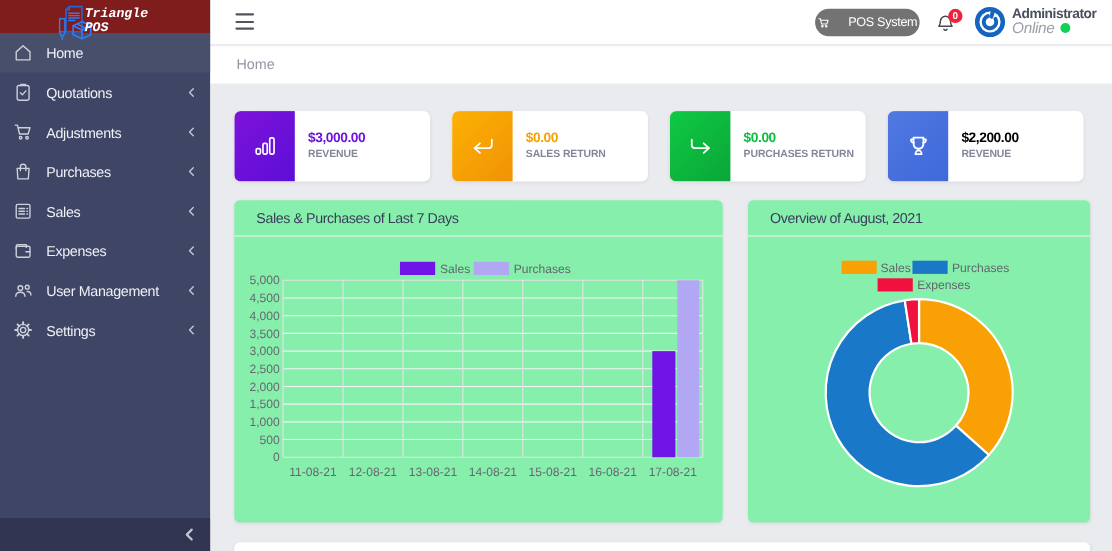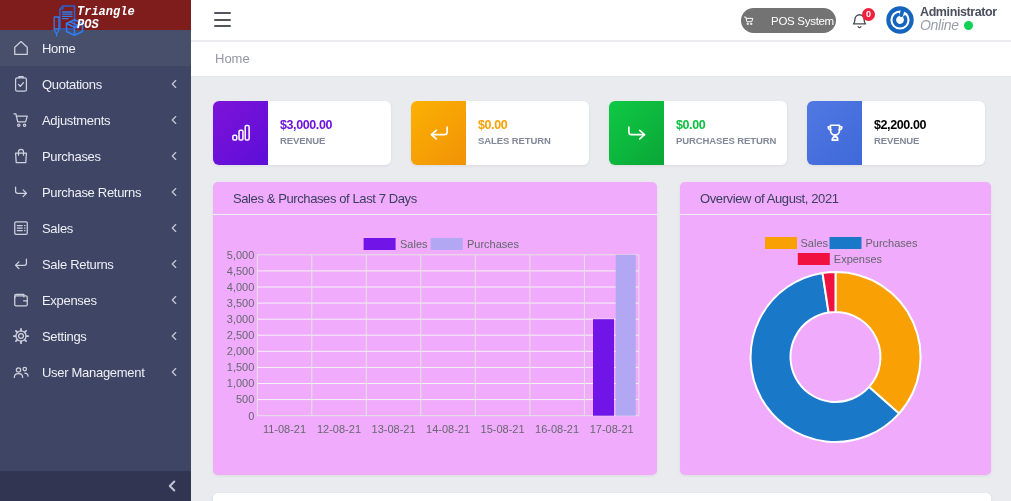--- a/index.html
+++ b/index.html
@@ -33,21 +33,21 @@
 .sicon { width:55px; height:64px; flex:none; display:flex; align-items:center; justify-content:center; }
 .sicon svg { width:26px; height:26px; }
 .sbody { padding:17px 0 0 12px; }
 .samount { font-size:12.5px; font-weight:bold; line-height:14px; letter-spacing:-.4px; }
 .slabel { font-size:9.5px; font-weight:bold; color:#828899; letter-spacing:-.1px; margin-top:3px; white-space:nowrap; }
 .g-purple { background:linear-gradient(135deg,#7e13d8 0%,#5c0ed8 100%); }
 .g-orange { background:linear-gradient(135deg,#fcb103 0%,#f19206 100%); }
 .g-green { background:linear-gradient(135deg,#0fc944 0%,#0aa637 100%); }
 .g-blue { background:linear-gradient(135deg,#5079e3 0%,#3f68d9 100%); }
 .chartrow { position:absolute; left:22px; top:105px; display:flex; gap:23px; }
-.ccard { background:#f0abfc; border-radius:5px; box-shadow:0 1px 3px rgba(40,40,60,.08); }
+.ccard { background:#86efac; border-radius:5px; box-shadow:0 1px 3px rgba(40,40,60,.08); }
 .chead { height:33px; border-bottom:1px solid #eef0f3; display:flex; align-items:center; padding-left:20px; color:#3a3f5c; font-size:13px; letter-spacing:-.4px; }
 .bottomstub { position:absolute; left:22px; top:416px; width:778px; height:30px; background:#fff; border-radius:5px 5px 0 0; box-shadow:0 1px 3px rgba(40,40,60,.08); }
 </style>
 </head>
 <body>
 <div class="content">
   <div class="bottomstub"></div>
   <div class="statrow">
     <div class="scard">
         <div class="sicon g-purple">
@@ -249,81 +249,61 @@
           <path d="M5.5 8.5 h13 l-.8 11.5 h-11.4 Z"></path>
           <path d="M9 11 V7 a3 3 0 0 1 6 0 v4"></path>
         </svg>
         <span>Purchases</span>
         <svg class="chev" width="6" height="9" viewBox="0 0 7 11" fill="none" stroke="#c3c6d2" stroke-width="1.5" stroke-linecap="round" stroke-linejoin="round">
           <path d="M5.5 1.5 L1.5 5.5 L5.5 9.5"></path>
         </svg>
       </div>
   <div class="mi">
         <svg viewBox="0 0 24 24" fill="none" stroke="#ced1dc" stroke-width="1.5" stroke-linecap="round" stroke-linejoin="round">
-          <path d="M5.5 6 v5 a2.5 2.5 0 0 0 2.5 2.5 H18"></path>
-          <path d="M14.5 9.5 L18.5 13.5 L14.5 17.5"></path>
-        </svg>
-        <span>Purchase Returns</span>
-        <svg class="chev" width="6" height="9" viewBox="0 0 7 11" fill="none" stroke="#c3c6d2" stroke-width="1.5" stroke-linecap="round" stroke-linejoin="round">
-          <path d="M5.5 1.5 L1.5 5.5 L5.5 9.5"></path>
-        </svg>
-      </div>
-  <div class="mi">
-        <svg viewBox="0 0 24 24" fill="none" stroke="#ced1dc" stroke-width="1.5" stroke-linecap="round" stroke-linejoin="round">
           <rect x="4.5" y="4.5" width="15" height="15" rx="1.5"></rect>
           <path d="M7.5 9 h6 M7.5 12 h6 M7.5 15 h6 M16.2 9 h.6 M16.2 12 h.6 M16.2 15 h.6"></path>
         </svg>
         <span>Sales</span>
-        <svg class="chev" width="6" height="9" viewBox="0 0 7 11" fill="none" stroke="#c3c6d2" stroke-width="1.5" stroke-linecap="round" stroke-linejoin="round">
-          <path d="M5.5 1.5 L1.5 5.5 L5.5 9.5"></path>
-        </svg>
-      </div>
-  <div class="mi">
-        <svg viewBox="0 0 24 24" fill="none" stroke="#ced1dc" stroke-width="1.5" stroke-linecap="round" stroke-linejoin="round">
-          <path d="M18.5 6 v5 a2.5 2.5 0 0 1 -2.5 2.5 H6"></path>
-          <path d="M9.5 9.5 L5.5 13.5 L9.5 17.5"></path>
-        </svg>
-        <span>Sale Returns</span>
         <svg class="chev" width="6" height="9" viewBox="0 0 7 11" fill="none" stroke="#c3c6d2" stroke-width="1.5" stroke-linecap="round" stroke-linejoin="round">
           <path d="M5.5 1.5 L1.5 5.5 L5.5 9.5"></path>
         </svg>
       </div>
   <div class="mi">
         <svg viewBox="0 0 24 24" fill="none" stroke="#ced1dc" stroke-width="1.5" stroke-linecap="round" stroke-linejoin="round">
           <rect x="4.5" y="7" width="15" height="12" rx="1.5"></rect>
           <path d="M4.5 9.5 V6.8 a1.5 1.5 0 0 1 1.5 -1.5 h9.5 v3"></path>
           <path d="M15 13 h4.5"></path>
         </svg>
         <span>Expenses</span>
-        <svg class="chev" width="6" height="9" viewBox="0 0 7 11" fill="none" stroke="#c3c6d2" stroke-width="1.5" stroke-linecap="round" stroke-linejoin="round">
-          <path d="M5.5 1.5 L1.5 5.5 L5.5 9.5"></path>
-        </svg>
-      </div>
-  <div class="mi">
-        <svg viewBox="0 0 24 24" fill="none" stroke="#ced1dc" stroke-width="1.5" stroke-linecap="round" stroke-linejoin="round">
-          <circle cx="12" cy="12" r="2.9"></circle>
-          <circle cx="12" cy="12" r="6.1"></circle>
-          <path stroke-width="2.1" d="M12 3.4 V5.9 M12 18.1 V20.6 M3.4 12 H5.9 M18.1 12 H20.6 M5.9 5.9 L7.7 7.7 M16.3 16.3 L18.1 18.1 M18.1 5.9 L16.3 7.7 M7.7 16.3 L5.9 18.1"></path>
-        </svg>
-        <span>Settings</span>
         <svg class="chev" width="6" height="9" viewBox="0 0 7 11" fill="none" stroke="#c3c6d2" stroke-width="1.5" stroke-linecap="round" stroke-linejoin="round">
           <path d="M5.5 1.5 L1.5 5.5 L5.5 9.5"></path>
         </svg>
       </div>
   <div class="mi">
         <svg viewBox="0 0 24 24" fill="none" stroke="#ced1dc" stroke-width="1.5" stroke-linecap="round" stroke-linejoin="round">
           <circle cx="9" cy="9.5" r="2.6"></circle>
           <path d="M4 18.5 c0-2.8 2.2-4.5 5-4.5 s5 1.7 5 4.5"></path>
           <circle cx="16.5" cy="8.5" r="2.1"></circle>
           <path d="M16.5 13.2 c2.3 0 4 1.5 4 3.8"></path>
         </svg>
         <span>User Management</span>
         <svg class="chev" width="6" height="9" viewBox="0 0 7 11" fill="none" stroke="#c3c6d2" stroke-width="1.5" stroke-linecap="round" stroke-linejoin="round">
           <path d="M5.5 1.5 L1.5 5.5 L5.5 9.5"></path>
         </svg>
       </div>
+  <div class="mi">
+        <svg viewBox="0 0 24 24" fill="none" stroke="#ced1dc" stroke-width="1.5" stroke-linecap="round" stroke-linejoin="round">
+          <circle cx="12" cy="12" r="2.9"></circle>
+          <circle cx="12" cy="12" r="6.1"></circle>
+          <path stroke-width="2.1" d="M12 3.4 V5.9 M12 18.1 V20.6 M3.4 12 H5.9 M18.1 12 H20.6 M5.9 5.9 L7.7 7.7 M16.3 16.3 L18.1 18.1 M18.1 5.9 L16.3 7.7 M7.7 16.3 L5.9 18.1"></path>
+        </svg>
+        <span>Settings</span>
+        <svg class="chev" width="6" height="9" viewBox="0 0 7 11" fill="none" stroke="#c3c6d2" stroke-width="1.5" stroke-linecap="round" stroke-linejoin="round">
+          <path d="M5.5 1.5 L1.5 5.5 L5.5 9.5"></path>
+        </svg>
+      </div>
   </div>
   <div class="sfooter">
       <svg width="8" height="12" viewBox="0 0 8 12" fill="none" stroke="#c2c6d2" stroke-width="2" stroke-linecap="round" stroke-linejoin="round">
         <path d="M6.3 1.5 L1.8 6 L6.3 10.5"></path>
       </svg>
     </div>
 </div>
 
 </body></html>

